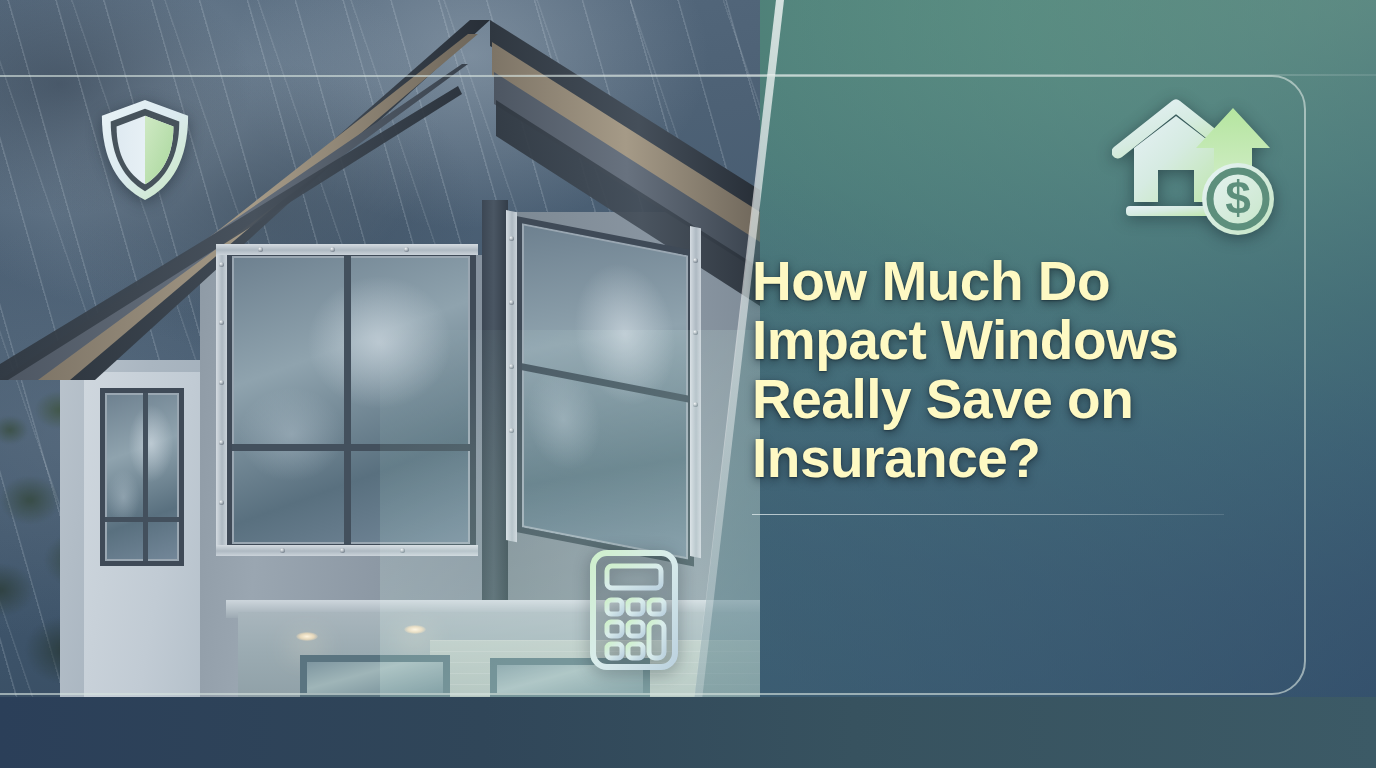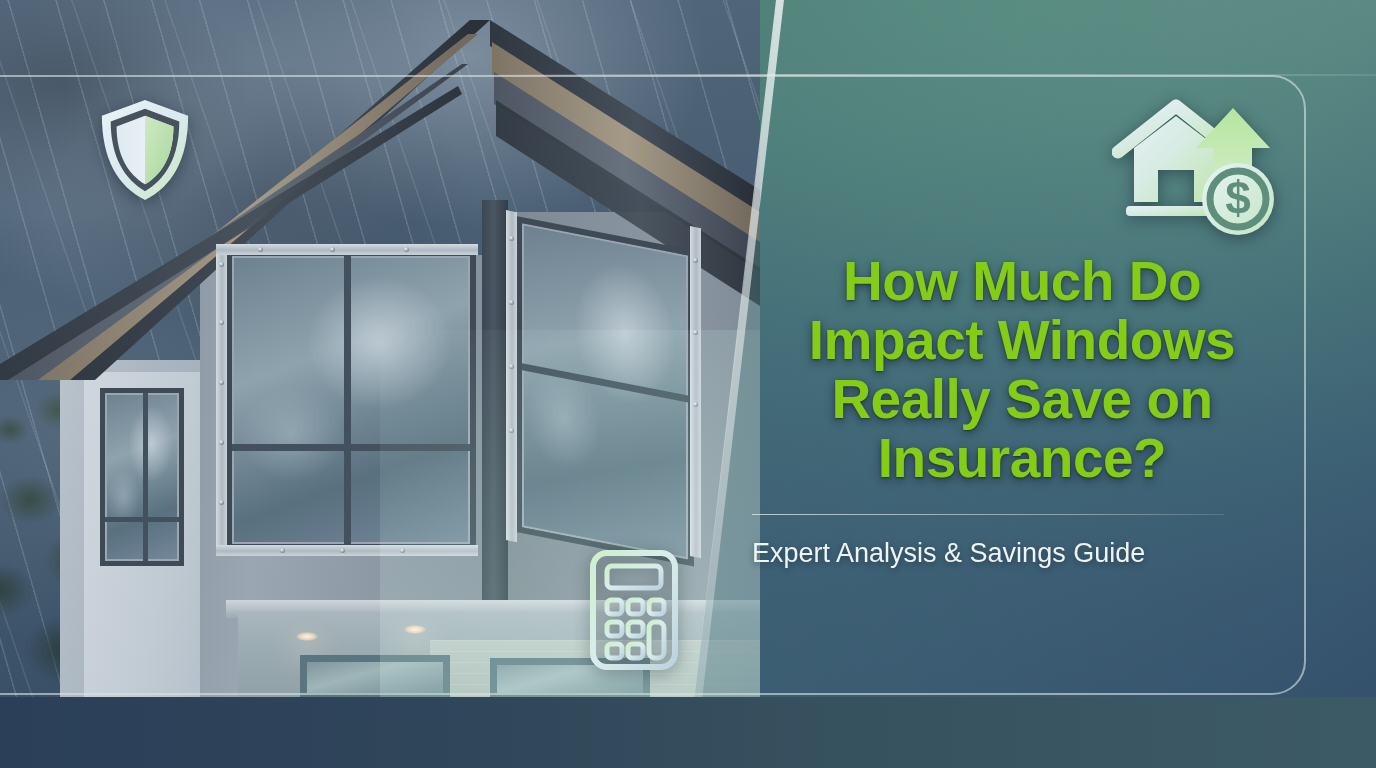--- a/index.html
+++ b/index.html
@@ -117,25 +117,24 @@
   .panel{position:absolute;left:-40px;top:75px;width:1346px;height:620px;
     border:2px solid rgba(214,228,222,.62);border-radius:34px;pointer-events:none;}
 
   
   .bottombar{position:absolute;left:0;top:697px;width:1376px;height:71px;
     background:linear-gradient(90deg,#2b3f59 0%,#304659 35%,#37525f 62%,#3c5a66 100%);}
 
   
   .textblock{position:absolute;left:752px;top:252px;width:540px;}
   .headline{
-    color:#84cc16;font-weight:bold;font-size:55px;line-height:59px;
+    color:#fef9c3;font-weight:bold;font-size:55px;line-height:59px;
     letter-spacing:-0.5px;margin:0;
     text-shadow:0 3px 10px rgba(12,24,34,.55), 0 1px 2px rgba(12,24,34,.5);
     white-space:pre-line;
-    text-align:center;
   }
   .divider{margin-top:26px;width:472px;height:1px;
     background:linear-gradient(90deg, rgba(226,236,238,.75), rgba(226,236,238,.45) 70%, rgba(226,236,238,.15));}
   .subhead{margin-top:22px;color:#eef4f3;font-size:27px;line-height:32px;font-weight:normal;
     text-shadow:0 2px 6px rgba(12,24,34,.45);}
 
   
   .icon{position:absolute;}
   .icon-shield{left:96px;top:96px;width:98px;height:108px;}
   .icon-housemoney{left:1112px;top:96px;width:170px;height:152px;}
@@ -274,21 +273,20 @@
   </svg>
 
   <div class="panel"></div>
 
   <div class="textblock">
     <h1 class="headline">How Much Do
 Impact Windows
 Really Save on
 Insurance?</h1>
     <div class="divider"></div>
-    <div class="subhead">Expert Analysis &amp; Savings Guide</div>
   </div>
 
   <div class="icon icon-shield">
     <svg viewBox="0 0 100 110">
       <defs>
         <linearGradient id="shOuter" x1="0" y1="0" x2="1" y2="1">
           <stop offset="0" stop-color="#e9f3f7"></stop>
             <stop offset=".5" stop-color="#dbeaf0"></stop>
             <stop offset="1" stop-color="#c8e8bd"></stop>
         </linearGradient>

